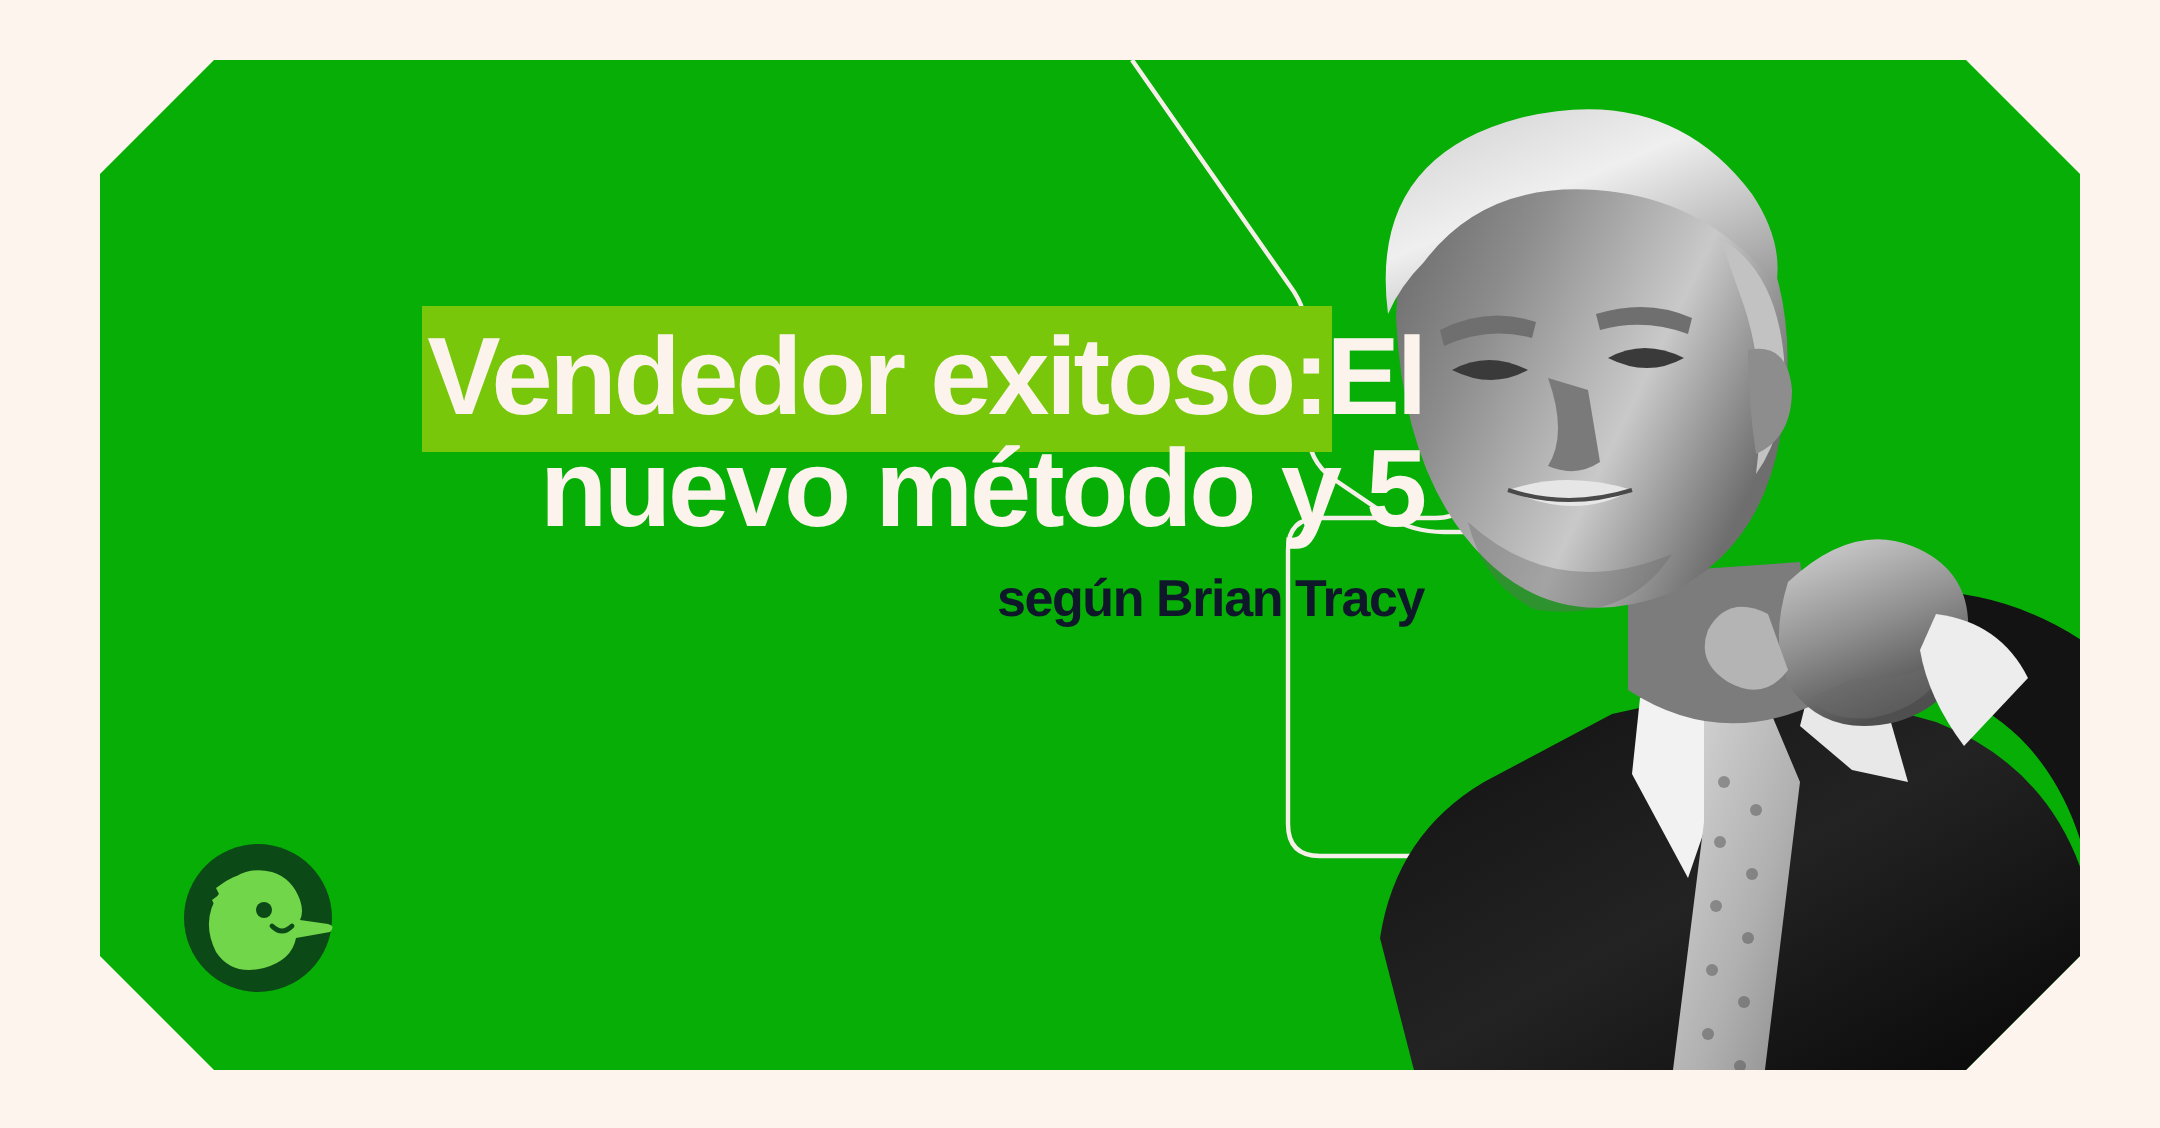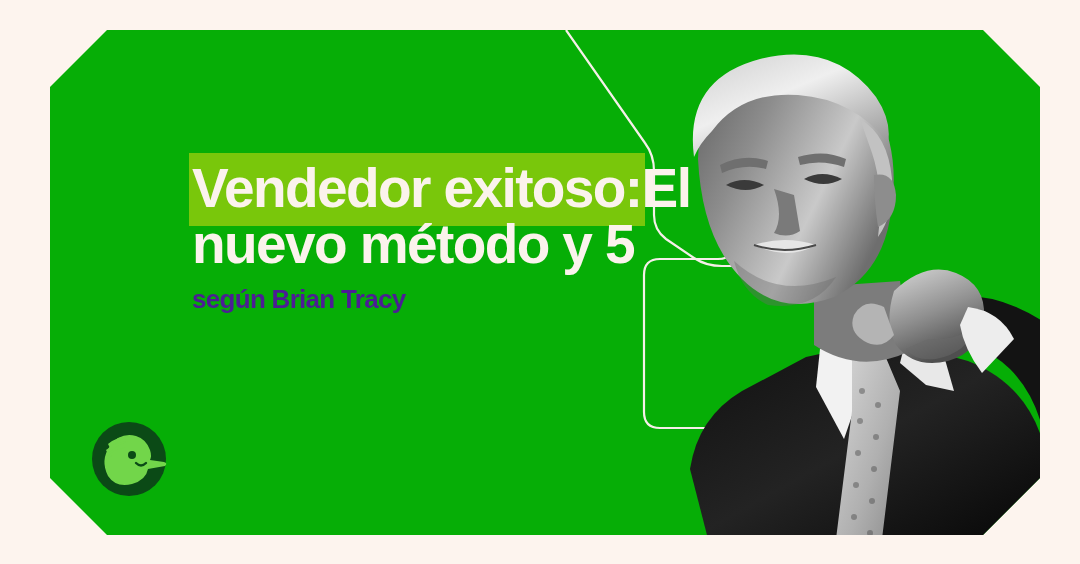--- a/index.html
+++ b/index.html
@@ -84,20 +84,21 @@
     width: 410px;
     height: 500px;
   }
 
   
   .copy-block {
     position: absolute;
     left: 142px;
     top: 130px;
     width: 520px;
+    text-align: right;
   }
   .headline {
     margin: 0;
     font-family: "Liberation Sans", sans-serif;
     font-weight: 700;
     font-size: 55px;
     line-height: 56px;
     letter-spacing: -1.6px;
     color: #FBF3EC;
   }
@@ -108,21 +109,21 @@
     box-decoration-break: clone;
     -webkit-box-decoration-break: clone;
   }
   .kicker {
     margin: 12px 0 0 0;
     font-family: "Liberation Sans", sans-serif;
     font-weight: 700;
     font-size: 26px;
     line-height: 30px;
     letter-spacing: -0.7px;
-    color: #4c1d95;
+    color: #0f172a;
   }
 
   
   .brand-mark {
     position: absolute;
     left: 38px;
     top: 388px;
     width: 82px;
     height: 82px;
   }

